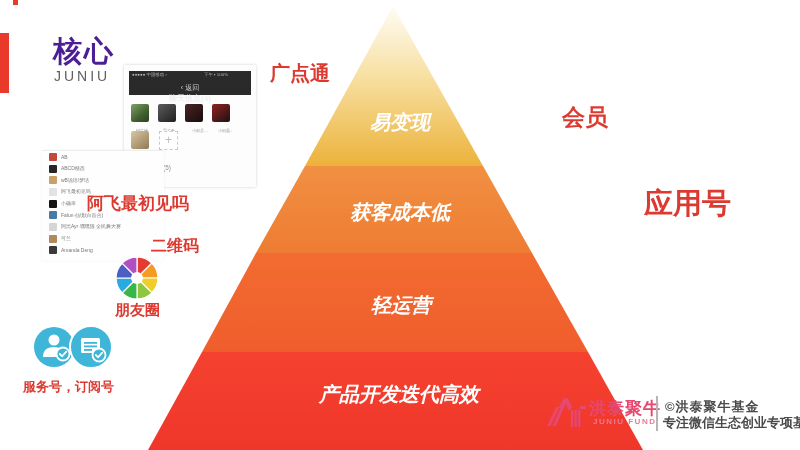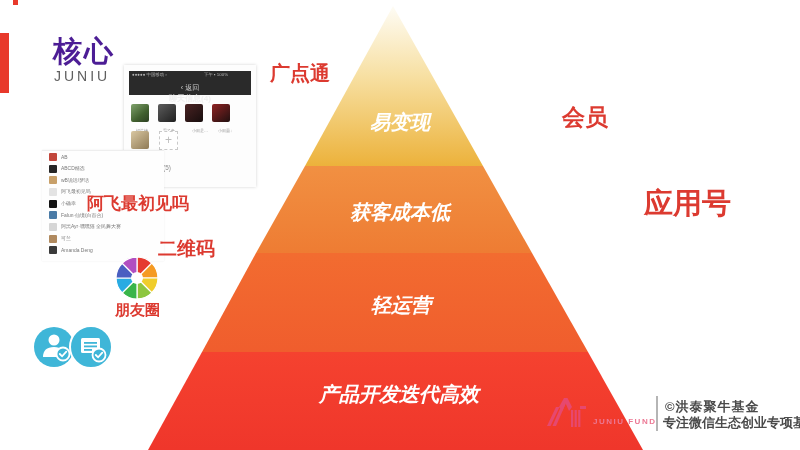--- a/index.html
+++ b/index.html
@@ -12,21 +12,21 @@
   .top-mark{left:13px;top:0;width:5px;height:5px;background:#e8392b;}
   .accent-bar{left:0;top:33px;width:9px;height:60px;background:#e8392b;}
   .title{left:53px;top:32px;font-size:29px;font-weight:bold;color:#4c1d95;letter-spacing:2px;}
   .subtitle{left:54px;top:68px;font-size:14px;color:#5f5f5f;letter-spacing:3px;}
 
   
   .rlabel{color:#dc3a30;font-weight:bold;white-space:nowrap;}
   .lbl-gdt{left:270px;top:60px;font-size:20px;font-family:Liberation Serif, serif;}
   .lbl-wxq{left:202px;top:142px;font-size:19px;}
   .lbl-txl{left:87px;top:192px;font-size:17px;}
-  .lbl-ewm{left:158px;top:236px;font-size:19px;}
+  .lbl-ewm{left:151px;top:236px;font-size:16px;}
   .lbl-pyq{left:115px;top:301px;font-size:15px;}
   .lbl-fwh{left:23px;top:378px;font-size:13px;}
   .lbl-hy{left:562px;top:102px;font-size:23px;}
   .lbl-yyh{left:616px;top:184px;font-size:29px;margin-left:28px;}
   .lbl-zb{left:698px;top:287px;font-size:24px;}
 
   
   .pyr-label{width:300px;text-align:center;color:#ffffff;font-weight:bold;font-size:20px;white-space:nowrap;font-style:italic;}
   .pl1{left:250px;top:109px;}
   .pl2{left:250px;top:199px;}
@@ -233,32 +233,34 @@
       <rect x="51" y="24" width="8" height="1.8" fill="#3fb6d8"></rect>
       <circle cx="66" cy="30" r="6.5" fill="#3fb6d8" stroke="#ffffff" stroke-width="1.8"></circle>
       <path d="M62.8,30 l2.3,2.3 l4.2,-4.6" fill="none" stroke="#ffffff" stroke-width="1.8" stroke-linecap="round"></path>
     </g>
   </svg>
 
   <div class="abs rlabel lbl-gdt">广点通</div>
   <div class="abs rlabel lbl-txl">阿飞最初见吗</div>
   <div class="abs rlabel lbl-ewm">二维码</div>
   <div class="abs rlabel lbl-pyq">朋友圈</div>
+  <div class="abs rlabel lbl-fwh">服务号，订阅号</div>
   <div class="abs rlabel lbl-hy">会员</div>
   <div class="abs rlabel lbl-yyh">应用号</div>
 
   <svg class="abs" style="left:545px;top:395px;" width="42" height="37" viewBox="0 0 42 37">
     <g fill="#e6486f">
       <polygon points="2,31 11,12 14.5,12 5.5,31"></polygon>
       <polygon points="7.5,31 17,9 20.5,9 11,31"></polygon>
       <polygon points="14,12 19,3 22.5,3 27,12 24,16 20.7,8.5 17.4,16"></polygon>
       <rect x="26" y="15" width="2.2" height="17"></rect>
       <rect x="29.6" y="15" width="2.2" height="17"></rect>
       <rect x="33.2" y="15" width="2.2" height="17"></rect>
       <rect x="35" y="11" width="6" height="3"></rect>
     </g>
   </svg>
+  <div class="abs brand">洪泰聚牛</div>
   <div class="abs brand-en">JUNIU FUND</div>
   <div class="abs f-divider"></div>
   <div class="abs f-copy nowrap">©洪泰聚牛基金</div>
   <div class="abs f-tag nowrap">专注微信生态创业专项基金</div>
 
 </div>
 
 </body></html>

